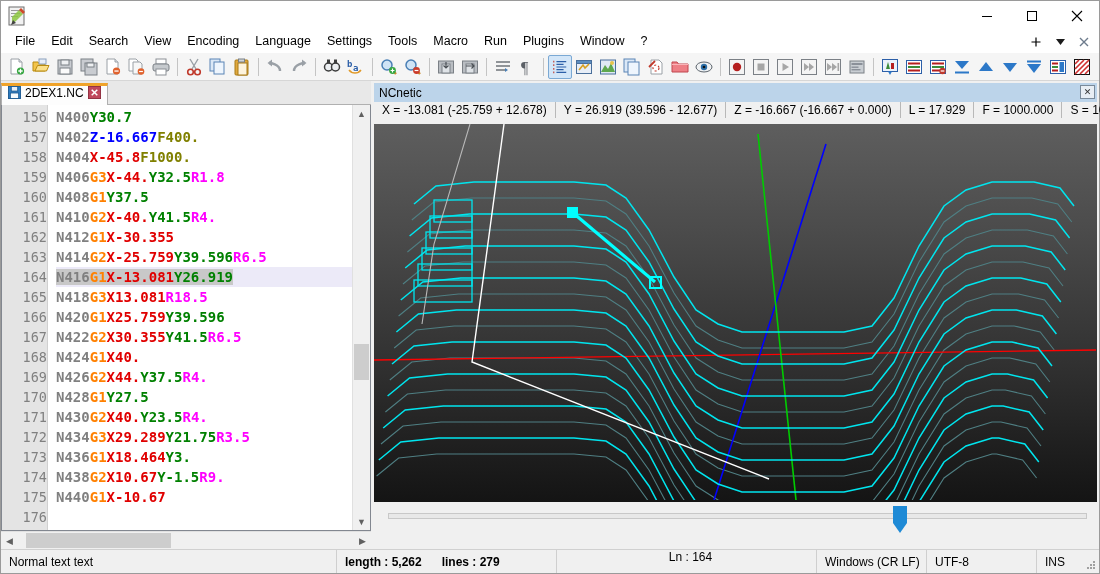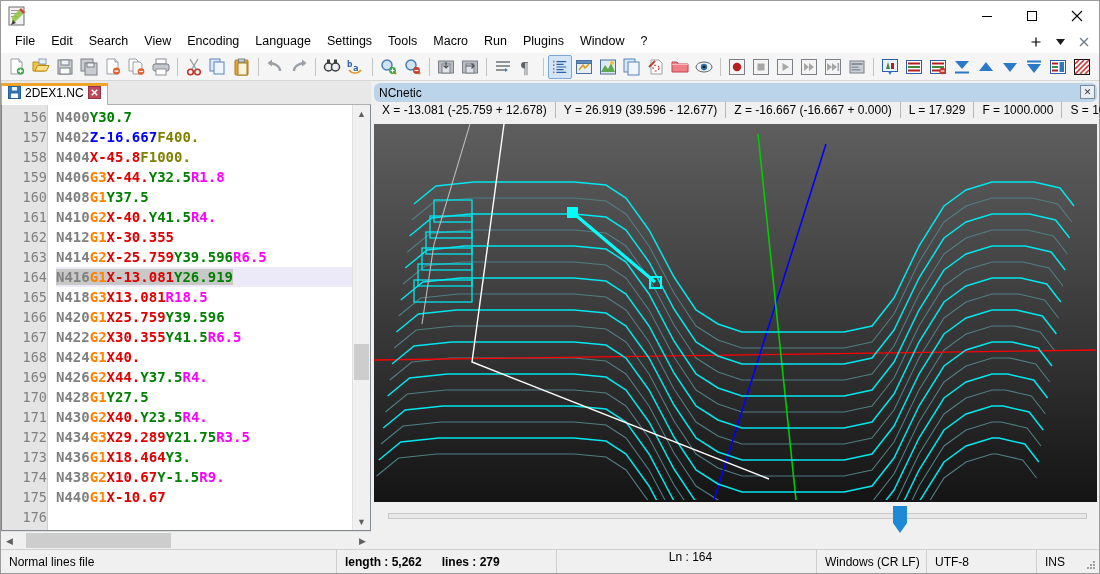--- a/index.html
+++ b/index.html
@@ -81,21 +81,21 @@
   .hscroll{height:17px;min-height:17px;background:#f0f0f0;display:flex;align-items:center;
            border-top:1px solid #e0e0e0;}
   .hs-arrow{width:17px;height:17px;display:flex;align-items:center;justify-content:center;color:#606060;font-size:9px;}
   .hs-track{flex:1;height:17px;position:relative;}
   .hs-thumb{position:absolute;top:1px;height:15px;background:#cdcdcd;}
 
   
   .nc-pane{flex:1;display:flex;flex-direction:column;min-width:0;background:#f0f0f0;
            padding:2px 2px 0 3px;box-sizing:border-box;}
   .nc-title{height:19px;min-height:19px;background:#bcd4ea;display:flex;align-items:center;
-            padding-left:5px;position:relative;border-radius:6px;}
+            padding-left:5px;position:relative;}
   .nc-title-text{font-size:12px;color:#000;}
   .nc-close{position:absolute;right:2px;top:2px;width:15px;height:14px;
             background:#e8eef4;border:1px solid #7a8a9a;box-sizing:border-box;
             display:flex;align-items:center;justify-content:center;font-size:9px;color:#333;
             line-height:1;}
   .coordbar{height:22px;min-height:22px;background:#f0f0f0;display:flex;
             font-size:12px;color:#000;}
   .coord{padding:0 8px;height:16px;line-height:16px;border-right:1px solid #b8b8b8;white-space:nowrap;}
   .coord:last-child{border-right:none;}
   .viewport{flex:1;min-height:0;position:relative;overflow:hidden;
@@ -649,21 +649,21 @@
         <div class="slider-thumb" id="sliderThumb" style="left: 516.97px;">
           <svg width="18" height="28" viewBox="0 0 18 28">
               <path d="M2 0 L16 0 L16 17 L9 27 L2 17 Z" fill="#1e8ad6"></path>
             </svg>
         </div>
       </div>
     </div>
   </div>
 
   <div class="statusbar">
-    <div class="st st-1">Normal lines file</div>
+    <div class="st st-1">Normal text text</div>
     <div class="st st-2">
       <span>length : 5,262</span>
       <span>lines : 279</span>
     </div>
     <div class="st st-3">
       <span>Ln : 164</span>
       <span>Col : 2</span>
       <span>Sel : 21 | 1</span>
     </div>
     <div class="st st-4">Windows (CR LF)</div>

